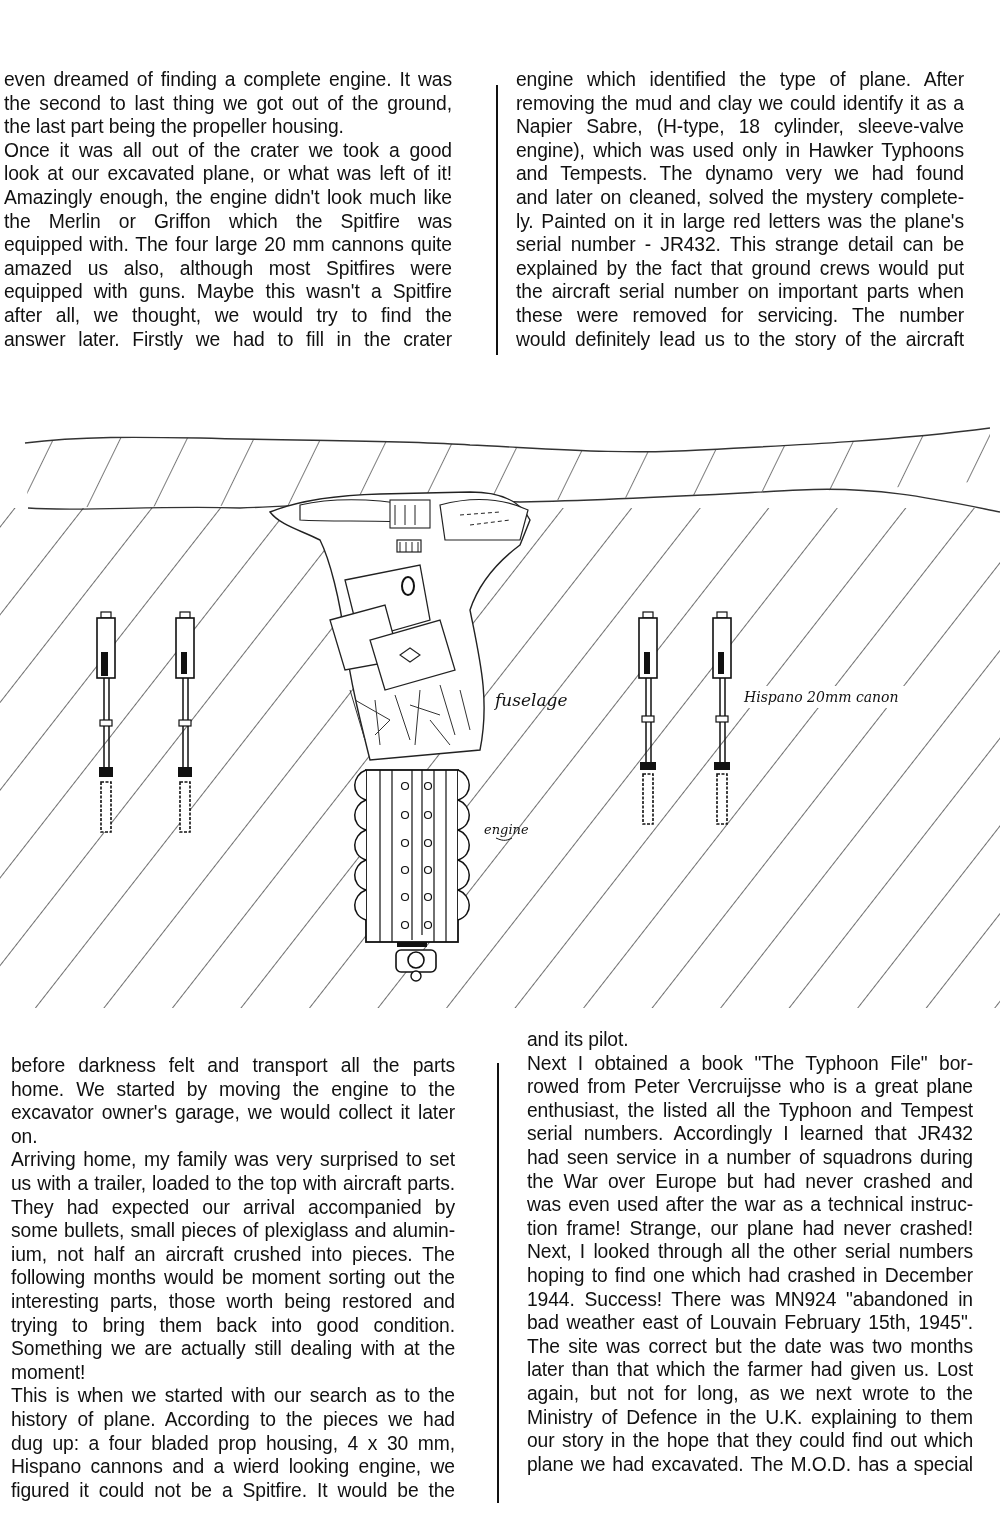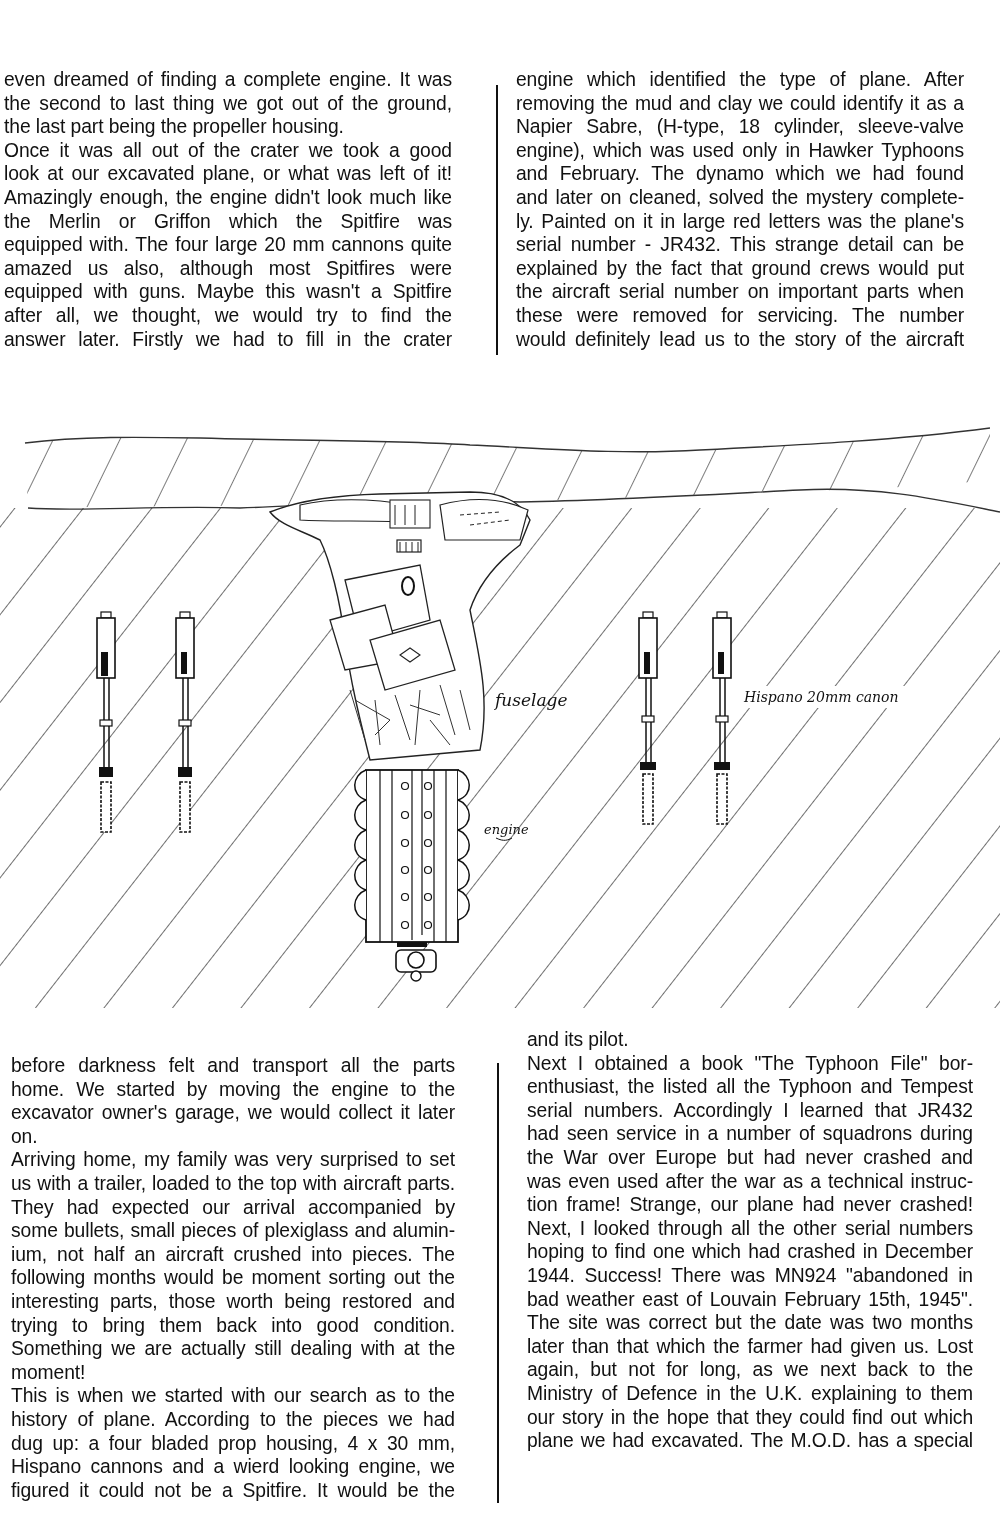--- a/index.html
+++ b/index.html
@@ -43,21 +43,21 @@
   <p>answer later. Firstly we had to fill in the crater</p>
 </div>
 
 <div class="rule" id="rule-top"></div>
 
 <div class="col" id="col-top-right">
   <p>engine which identified the type of plane. After</p>
   <p>removing the mud and clay we could identify it as a</p>
   <p>Napier Sabre, (H-type, 18 cylinder, sleeve-valve</p>
   <p>engine), which was used only in Hawker Typhoons</p>
-  <p>and February. The dynamo which we had found</p>
+  <p>and Tempests. The dynamo very we had found</p>
   <p>and later on cleaned, solved the mystery complete-</p>
   <p>ly. Painted on it in large red letters was the plane's</p>
   <p>serial number - JR432. This strange detail can be</p>
   <p>explained by the fact that ground crews would put</p>
   <p>the aircraft serial number on important parts when</p>
   <p>these were removed for servicing. The number</p>
   <p>would definitely lead us to the story of the aircraft</p>
 </div>
 
 <svg id="drawing" viewBox="0 400 1000 620" xmlns="http://www.w3.org/2000/svg">
@@ -208,29 +208,30 @@
   <p>dug up: a four bladed prop housing, 4 x 30 mm,</p>
   <p>Hispano cannons and a wierd looking engine, we</p>
   <p>figured it could not be a Spitfire. It would be the</p>
 </div>
 
 <div class="rule" id="rule-bot"></div>
 
 <div class="col" id="col-bot-right">
   <p class="last">and its pilot.</p>
   <p>Next I obtained a book "The Typhoon File" bor-</p>
+  <p>rowed from Peter Vercruijsse who is a great plane</p>
   <p>enthusiast, the listed all the Typhoon and Tempest</p>
   <p>serial numbers. Accordingly I learned that JR432</p>
   <p>had seen service in a number of squadrons during</p>
   <p>the War over Europe but had never crashed and</p>
   <p>was even used after the war as a technical instruc-</p>
   <p>tion frame! Strange, our plane had never crashed!</p>
   <p><span>Next, I looked through </span><span class="u">all</span><span> the other serial numbers</span></p>
   <p>hoping to find one which had crashed in December</p>
   <p>1944. Success! There was MN924 "abandoned in</p>
   <p>bad weather east of Louvain February 15th, 1945".</p>
   <p>The site was correct but the date was two months</p>
   <p>later than that which the farmer had given us. Lost</p>
-  <p>again, but not for long, as we next back to the</p>
+  <p>again, but not for long, as we next wrote to the</p>
   <p>Ministry of Defence in the U.K. explaining to them</p>
   <p>our story in the hope that they could find out which</p>
   <p>plane we had excavated. The M.O.D. has a special</p>
 </div>
 
 </body></html>

